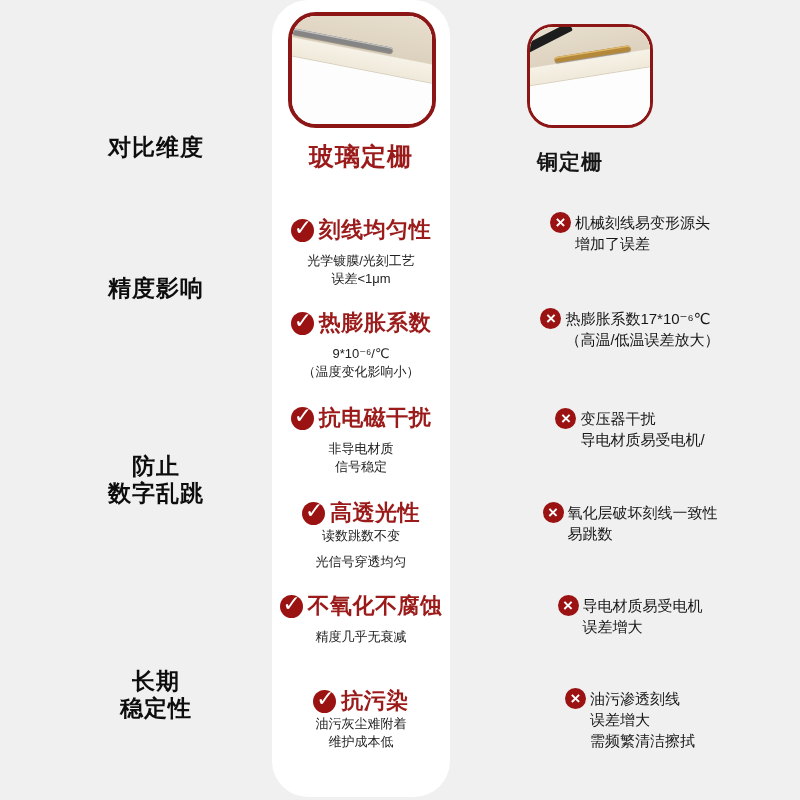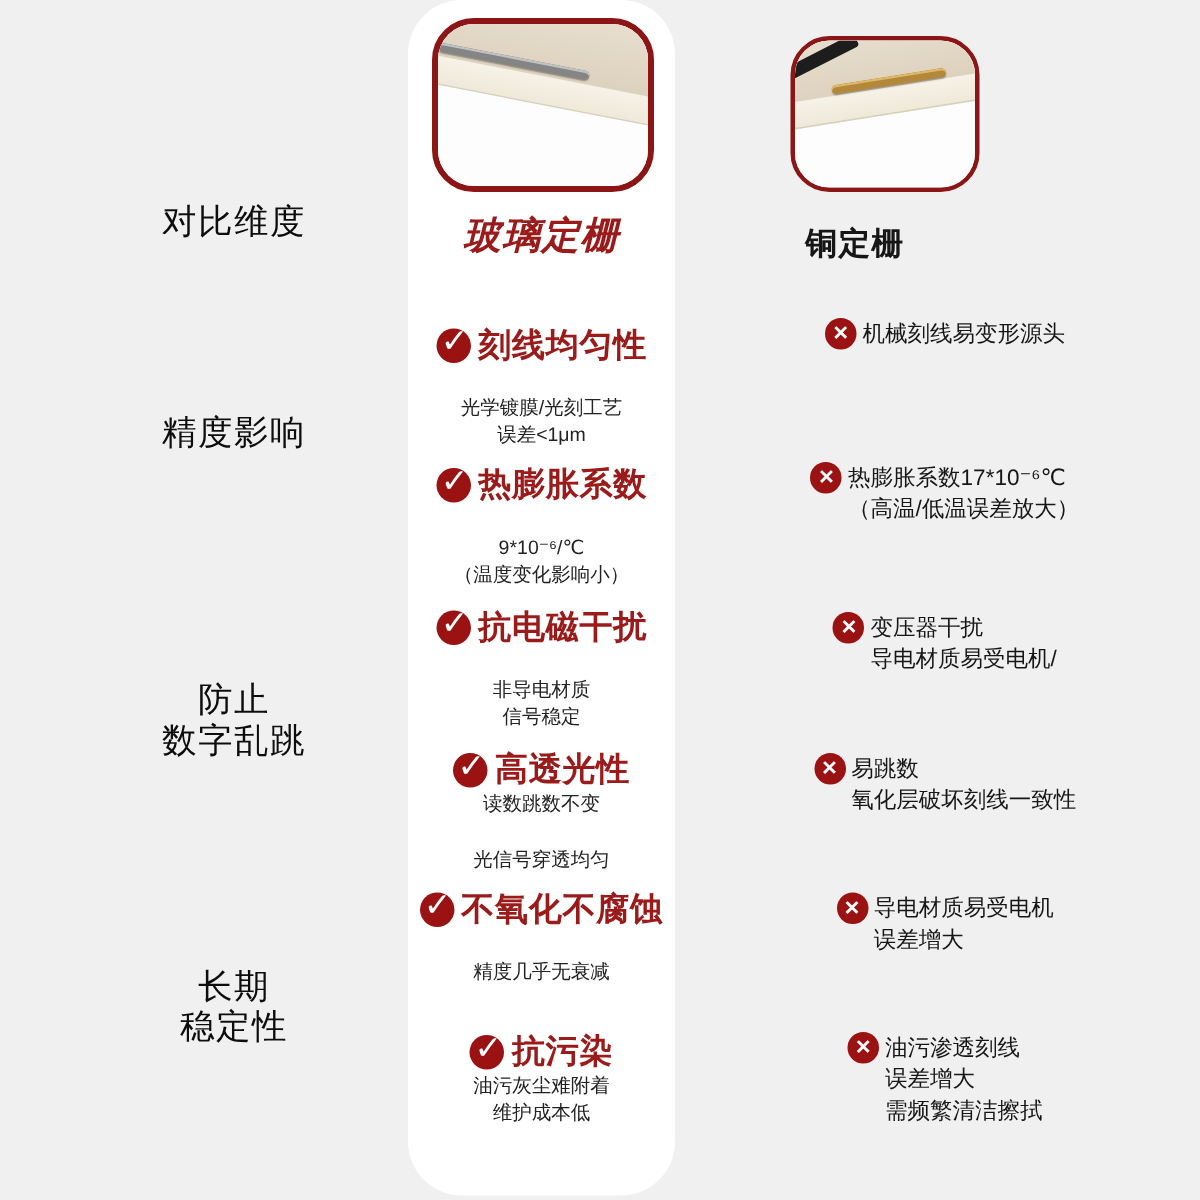--- a/index.html
+++ b/index.html
@@ -47,44 +47,44 @@
   .glass .slot{left:14%;width:52%;background:#858585;box-shadow:inset 0 1.5px 0 #c2c2c2,0 1px 1px rgba(0,0,0,.35);}
   .copper .slot{left:26%;width:46%;background:#b3883a;box-shadow:inset 0 1.5px 0 #e0b868,0 1px 1px rgba(0,0,0,.3);}
   .clip{
     position:absolute;left:-14px;top:8px;width:58px;height:9px;
     background:#1d1d1d;border-radius:2px;transform:rotate(-27deg);
   }
 
   
   .glass-title{
     left:272px;top:140px;width:178px;text-align:center;
-    font-size:25px;font-weight:800;color:#9b1b1b;letter-spacing:1px;font-style:italic;
+    font-size:25px;font-weight:800;color:#9b1b1b;letter-spacing:1px;
   }
   .copper-title{
     left:500px;top:148px;width:140px;text-align:center;
     font-size:21px;font-weight:600;color:#161616;letter-spacing:1px;
   }
 
   
   .side-label{
     left:72px;width:168px;text-align:center;
-    font-size:23px;font-weight:400;color:#0d0d0d;line-height:27px;letter-spacing:1px;
+    font-size:23px;font-weight:700;color:#0d0d0d;line-height:27px;letter-spacing:1px;
   }
   .lbl-dimension{top:134px;}
   .lbl-accuracy{top:275px;}
   .lbl-jump{top:453px;}
-  .lbl-stability{top:644px;}
+  .lbl-stability{top:668px;}
 
   
   .gblock{left:274px;width:174px;text-align:center;}
   .g1{top:216px;} .g2{top:309px;} .g3{top:404px;} .g4{top:499px;} .g5{top:592px;} .g6{top:687px;}
   .gtitle-row{display:flex;align-items:center;justify-content:center;gap:5px;}
   .gtitle{font-size:22px;font-weight:800;color:#9b1b1b;line-height:28px;letter-spacing:0.5px;white-space:nowrap;}
   .gline{font-size:13px;line-height:18px;color:#222;}
-  .gline.first{margin-top:19px;}
+  .gline.first{margin-top:8px;}
 
   
   .cblock{left:502px;width:256px;display:flex;justify-content:center;align-items:flex-start;gap:4px;}
   .c1{top:212px;} .c2{top:308px;} .c3{top:408px;} .c4{top:502px;} .c5{top:595px;} .c6{top:688px;}
   .ctext{font-size:15px;line-height:21px;color:#161616;text-align:left;}
 
   
   .icon-circle{
     width:23px;height:23px;border-radius:50%;background:#9b1212;
     position:relative;flex:0 0 auto;
@@ -201,20 +201,21 @@
   <div class="gline">油污灰尘难附着</div>
   <div class="gline">维护成本低</div>
 </div>
 
 <div class="abs cblock c1">
   <span class="icon-circle cross cicon">
       <span class="glyph">×</span>
     </span>
   <div class="ctext">
     <div>机械刻线易变形源头</div>
+    <div>增加了误差</div>
   </div>
 </div>
 
 <div class="abs cblock c2">
   <span class="icon-circle cross cicon">
       <span class="glyph">×</span>
     </span>
   <div class="ctext">
     <div>热膨胀系数17*10⁻⁶℃</div>
     <div>（高温/低温误差放大）</div>
@@ -229,22 +230,22 @@
     <div>变压器干扰</div>
     <div>导电材质易受电机/</div>
   </div>
 </div>
 
 <div class="abs cblock c4">
   <span class="icon-circle cross cicon">
       <span class="glyph">×</span>
     </span>
   <div class="ctext">
+    <div>氧化层破坏刻线一致性</div>
     <div>易跳数</div>
-    <div>氧化层破坏刻线一致性</div>
   </div>
 </div>
 
 <div class="abs cblock c5">
   <span class="icon-circle cross cicon">
       <span class="glyph">×</span>
     </span>
   <div class="ctext">
     <div>导电材质易受电机</div>
     <div>误差增大</div>

